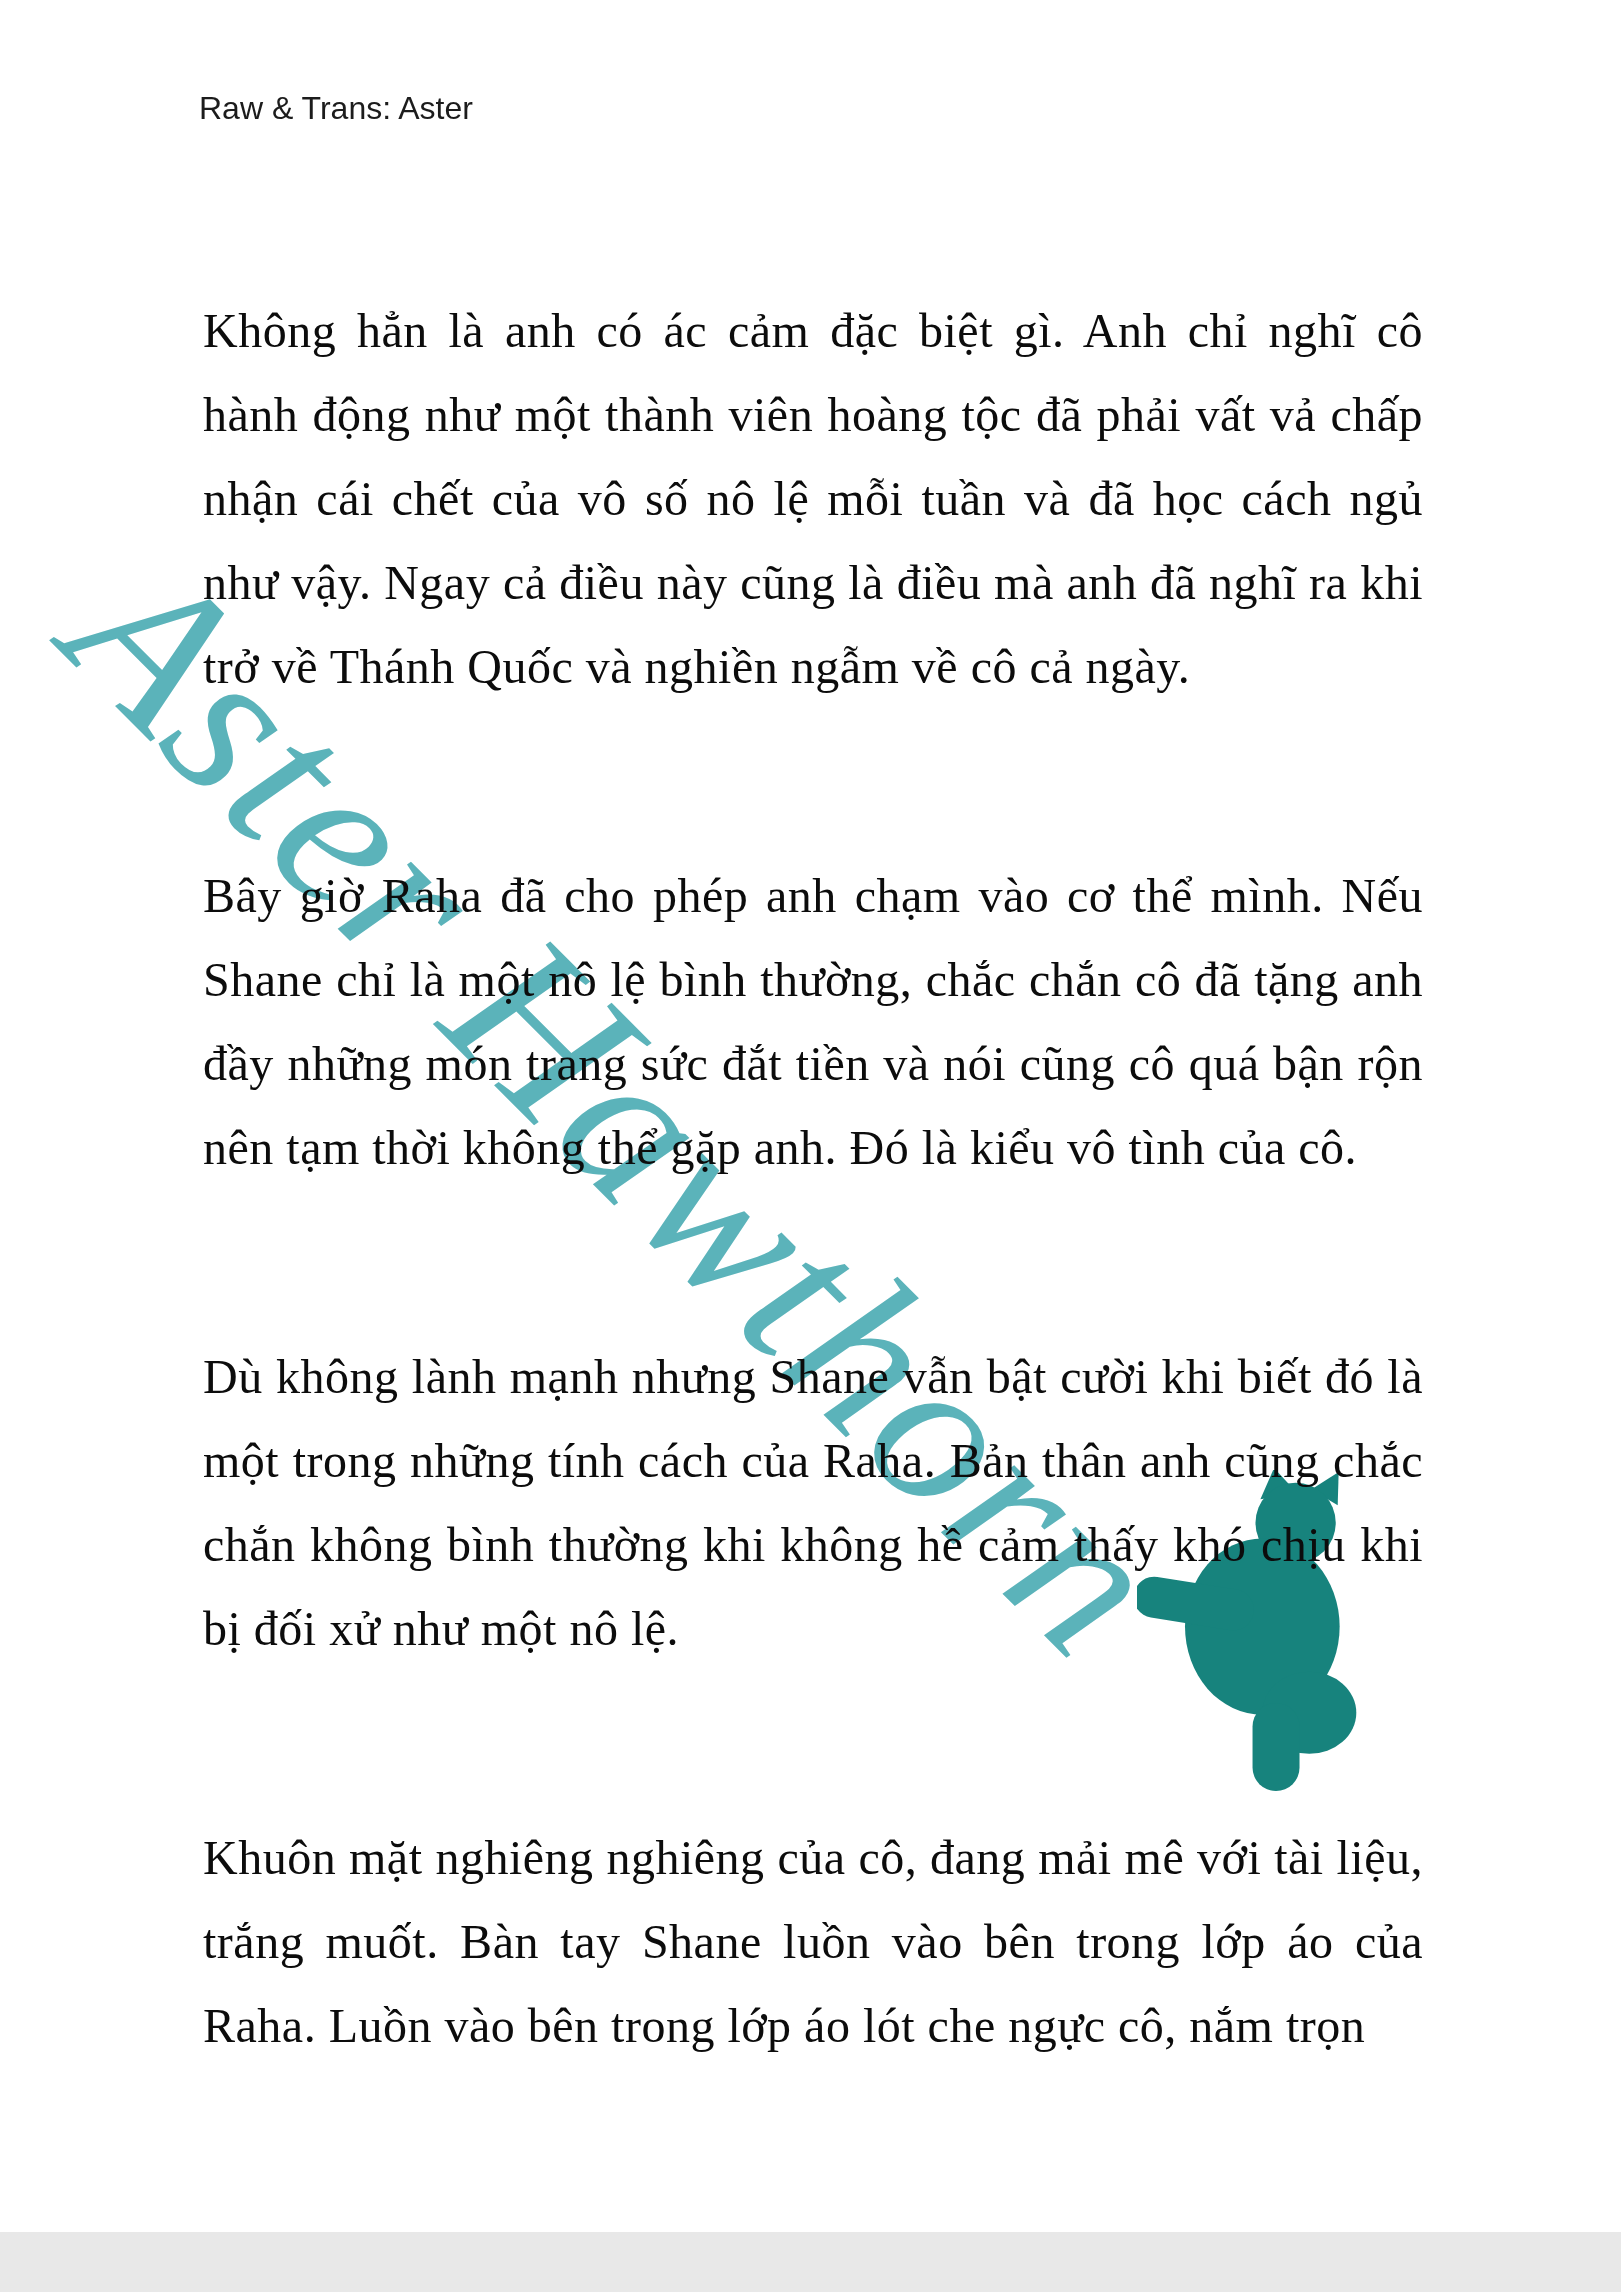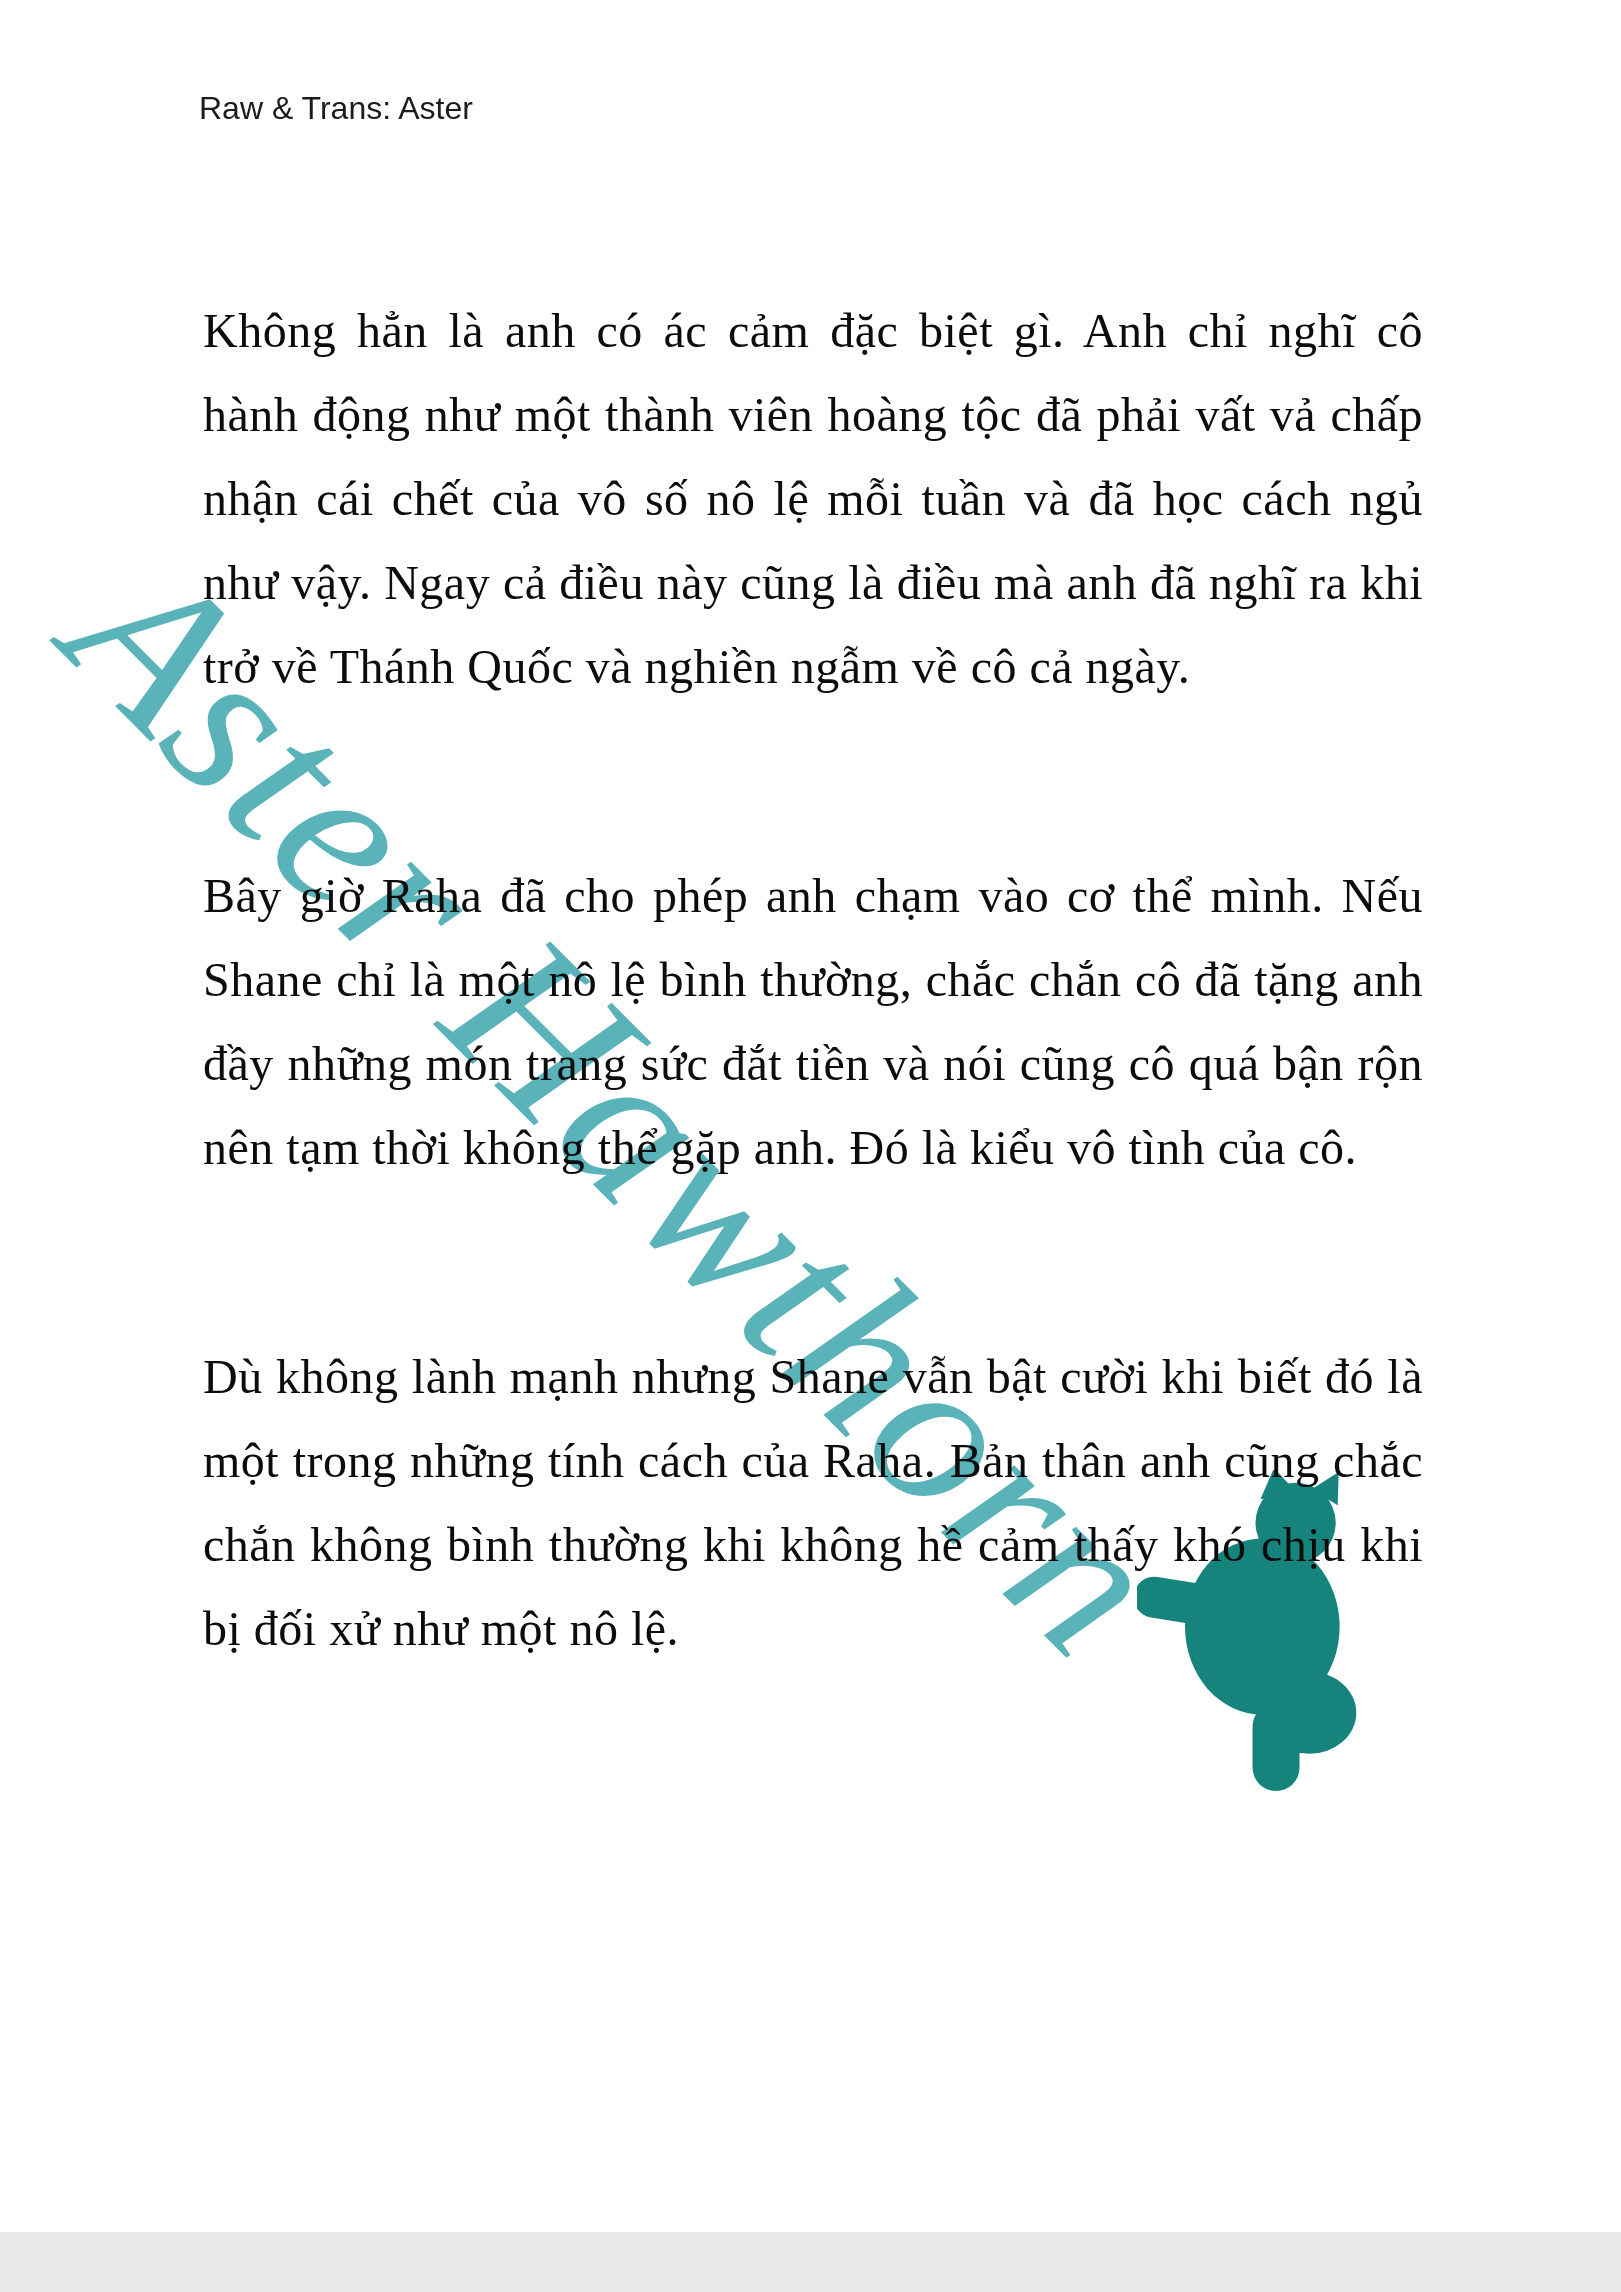--- a/index.html
+++ b/index.html
@@ -82,16 +82,17 @@
       <rect x="0" y="106" width="124" height="42" rx="21" transform="rotate(9 0 106)"></rect>
       <ellipse cx="176" cy="248" rx="48" ry="42"></ellipse>
       <rect x="118" y="238" width="48" height="90" rx="24"></rect>
     </g>
   </svg>
 
   <div class="content">
     <p>Không hẳn là anh có ác cảm đặc biệt gì. Anh chỉ nghĩ cô hành động như một thành viên hoàng tộc đã phải vất vả chấp nhận cái chết của vô số nô lệ mỗi tuần và đã học cách ngủ như vậy. Ngay cả điều này cũng là điều mà anh đã nghĩ ra khi trở về Thánh Quốc và nghiền ngẫm về cô cả ngày.</p>
     <p>Bây giờ Raha đã cho phép anh chạm vào cơ thể mình. Nếu Shane chỉ là một nô lệ bình thường, chắc chắn cô đã tặng anh đầy những món trang sức đắt tiền và nói cũng cô quá bận rộn nên tạm thời không thể gặp anh. Đó là kiểu vô tình của cô.</p>
     <p>Dù không lành mạnh nhưng Shane vẫn bật cười khi biết đó là một trong những tính cách của Raha. Bản thân anh cũng chắc chắn không bình thường khi không hề cảm thấy khó chịu khi bị đối xử như một nô lệ.</p>
+    <p>Khuôn mặt nghiêng nghiêng của cô, đang mải mê với tài liệu, trắng muốt. Bàn tay Shane luồn vào bên trong lớp áo của Raha. Luồn vào bên trong lớp áo lót che ngực cô, nắm trọn</p>
   </div>
 
 </div>
 
 
 </body></html>

